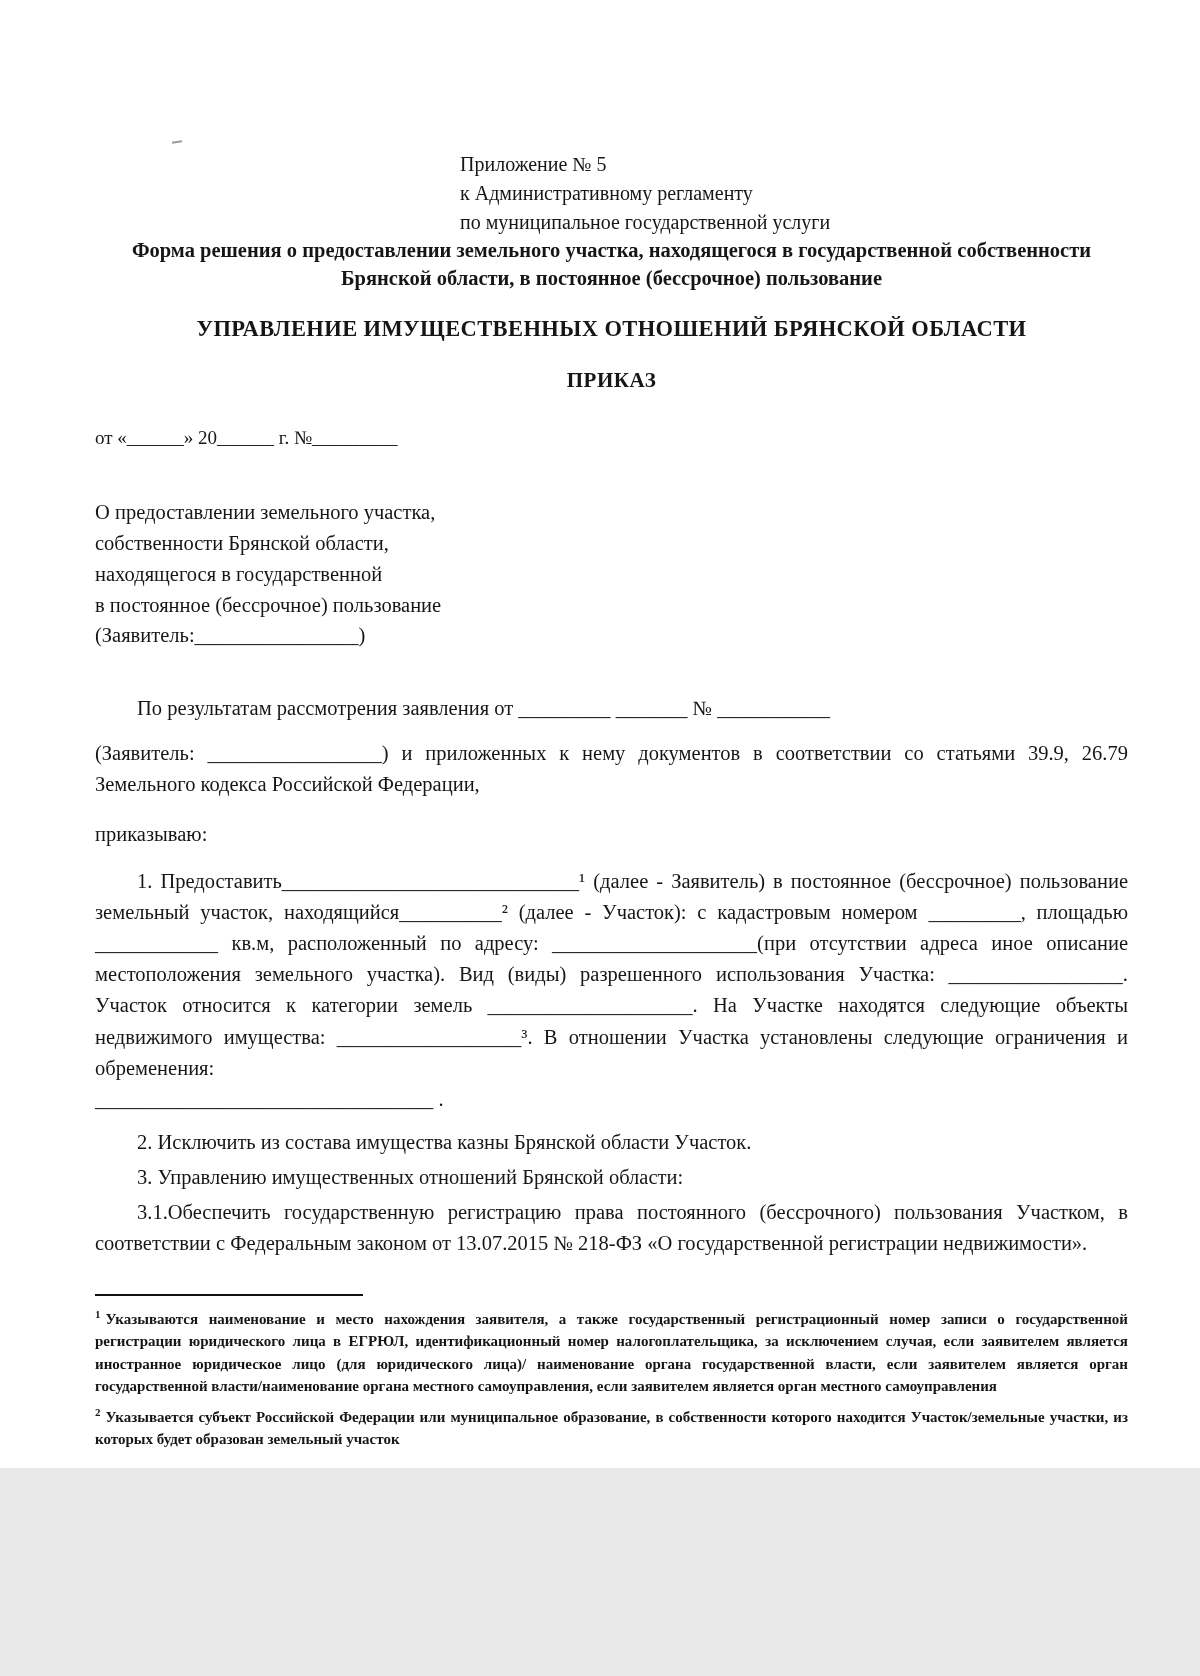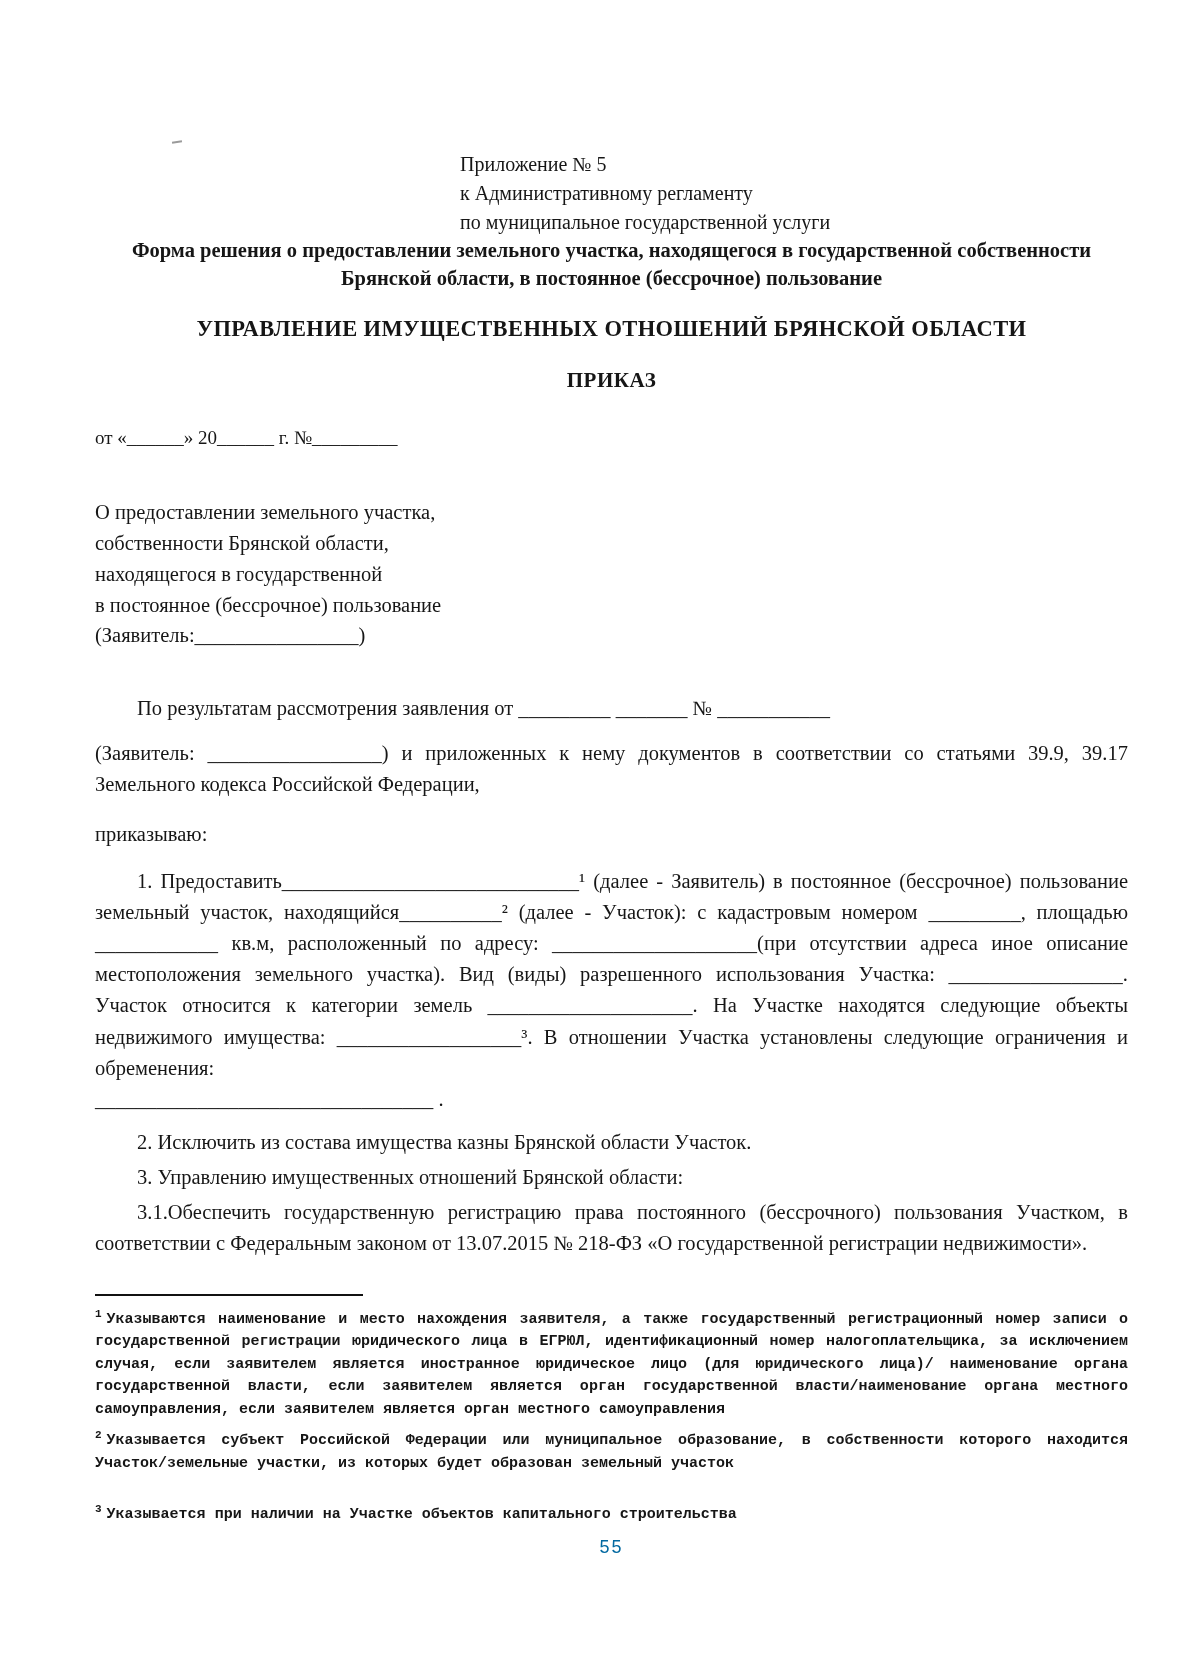--- a/index.html
+++ b/index.html
@@ -2,21 +2,21 @@
 <html lang="ru"><head>
 <meta charset="utf-8">
 <style>
   * { margin: 0; padding: 0; box-sizing: border-box; }
   html, body { background: #e9e9e9; }
   body { font-family: "Liberation Serif", "DejaVu Serif", serif; color: #161616; }
 
   .page {
     position: relative;
     width: 1200px;
-    height: 1676px;
+    height: 1468px;
     margin: 0 auto;
     background: #ffffff;
     padding: 150px 72px 30px 95px;
     overflow: hidden;
   }
 
   .appendix {
     margin-left: 365px;
     font-size: 20px;
     line-height: 1.45;
@@ -79,21 +79,21 @@
     border: 0;
     border-top: 2px solid #111;
   }
 
   .footnotes {
     margin-top: 10px;
     font-size: 15px;
     font-weight: bold;
     line-height: 1.5;
   }
-  .footnote { text-align: justify; font-family: Liberation Mono, monospace; }
+  .footnote { text-align: justify; }
   .footnote sup {
     font-size: 11px;
     font-weight: bold;
     margin-right: 5px;
   }
   .footnote + .footnote { margin-top: 6px; }
   .footnote.spaced { margin-top: 26px; }
 
   .page-number {
     margin-top: 10px;
@@ -138,21 +138,21 @@
   <div class="subject">
     <div>О предоставлении земельного участка,</div>
     <div>собственности Брянской области,</div>
     <div>находящегося в государственной</div>
     <div>в постоянное (бессрочное) пользование</div>
     <div>(Заявитель:________________)</div>
   </div>
 
   <p class="body-p indent p-review">По результатам рассмотрения заявления от _________ _______   № ___________</p>
 
-  <p class="body-p p-applicant">(Заявитель: _________________) и приложенных к нему документов в соответствии со статьями 39.9, 39.17 Земельного кодекса Российской Федерации,</p>
+  <p class="body-p p-applicant">(Заявитель: _________________) и приложенных к нему документов в соответствии со статьями 39.9, 26.79 Земельного кодекса Российской Федерации,</p>
 
   <p class="body-p p-order">приказываю:</p>
 
   <p class="body-p indent p-item1">1. Предоставить_____________________________¹ (далее - Заявитель) в постоянное (бессрочное) пользование земельный участок, находящийся__________² (далее - Участок): с кадастровым номером _________, площадью ____________ кв.м, расположенный по адресу: ____________________(при отсутствии адреса иное описание местоположения земельного участка). Вид (виды) разрешенного использования Участка: _________________. Участок относится к категории земель ____________________. На Участке находятся следующие объекты недвижимого имущества: __________________³. В отношении Участка установлены следующие ограничения и обременения:</p>
   <div class="blank-line">_________________________________ .</div>
 
   <p class="body-p indent p-item2">2. Исключить из состава имущества казны Брянской области Участок.</p>
 
   <p class="body-p indent p-item3">3. Управлению имущественных отношений Брянской области:</p>
 

